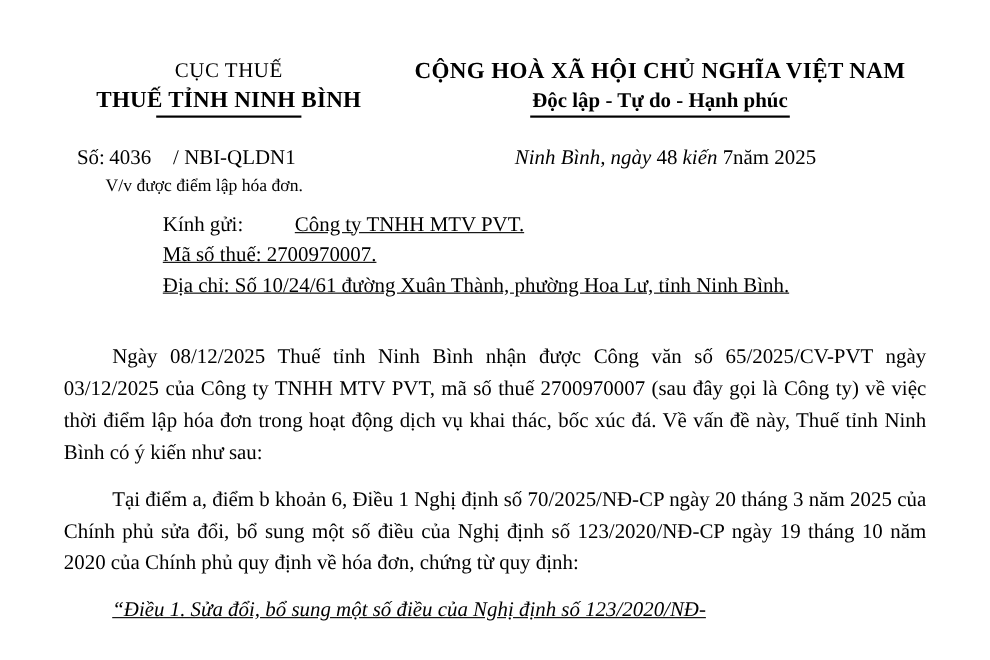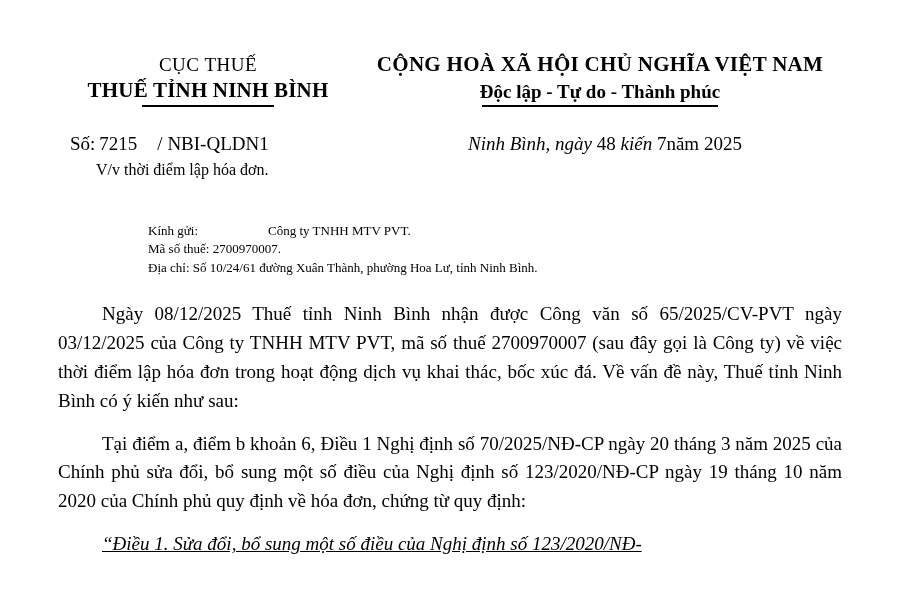--- a/index.html
+++ b/index.html
@@ -106,31 +106,32 @@
     font-weight: normal;
   }
   .subject {
     font-size: 16px;
     margin-top: 6px;
     padding-left: 38px;
   }
 
   
   .recipient {
-    margin-top: 43px;
+    margin-top: 12px;
     padding-left: 90px;
-    font-size: 13px;
+    font-size: 19px;
     line-height: 1.45;
+    text-decoration: underline;
   }
   .recipient .to-label { display: inline-block; width: 120px; }
   .recipient .to-name { }
 
   
   .body-text {
-    margin-top: 22px;
+    margin-top: 38px;
     font-size: 19px;
     line-height: 1.52;
     text-align: justify;
   }
   .body-text p {
     margin: 0 0 14px 0;
     text-indent: 44px;
   }
   .body-text p.quote {
     font-style: italic;
@@ -145,38 +146,38 @@
 <div class="page">
 
   <div class="header">
     <div class="header-left">
       <div class="org-line1">CỤC THUẾ</div>
       <div class="org-line2">THUẾ TỈNH NINH BÌNH</div>
       <span class="org-underline"></span>
     </div>
     <div class="header-right">
       <div class="nation-line1">CỘNG HOÀ XÃ HỘI CHỦ NGHĨA VIỆT NAM</div>
-      <div class="nation-line2">Độc lập - Tự do - Thành phúc</div>
+      <div class="nation-line2">Độc lập - Tự do - Hạnh phúc</div>
       <span class="nation-underline"></span>
     </div>
   </div>
 
   <div class="meta-row">
     <div class="meta-left">
-      <span class="num-label">Số:</span><span class="num-value">7215</span><span class="num-suffix">/ NBI-QLDN1</span>
+      <span class="num-label">Số:</span><span class="num-value">4036</span><span class="num-suffix">/ NBI-QLDN1</span>
     </div>
     <div class="meta-right">
       <span>Ninh Bình, ngày</span>
       <span class="day">48</span>
       <span>kiến</span>
       <span class="month">7</span><span class="year">năm 2025</span>
     </div>
   </div>
 
-  <div class="subject">V/v thời điểm lập hóa đơn.</div>
+  <div class="subject">V/v được điểm lập hóa đơn.</div>
 
   <div class="recipient">
     <div>
       <span class="to-label">Kính gửi:</span><span class="to-name">Công ty TNHH MTV PVT.</span>
     </div>
     <div>Mã số thuế: 2700970007.</div>
     <div>Địa chỉ: Số 10/24/61 đường Xuân Thành, phường Hoa Lư, tỉnh Ninh Bình.</div>
   </div>
 
   <div class="body-text">

